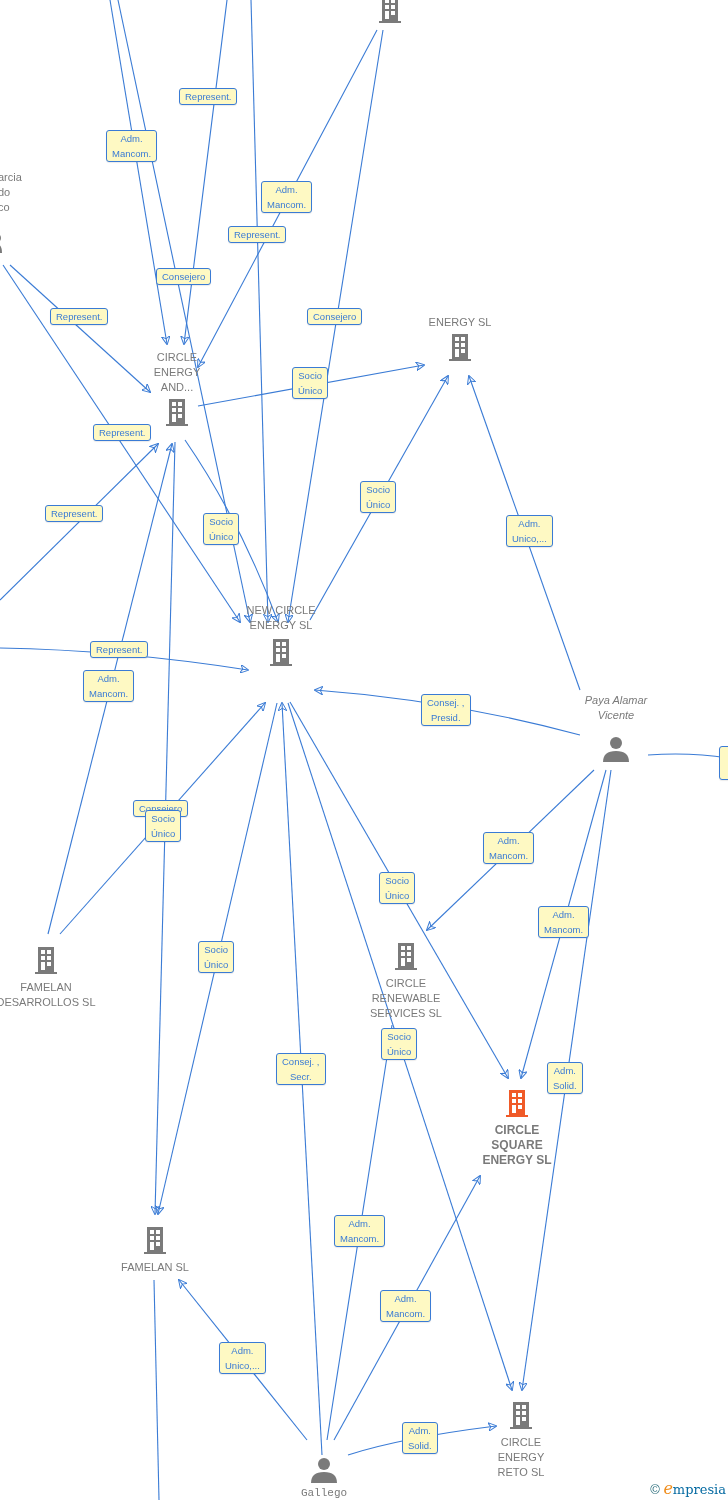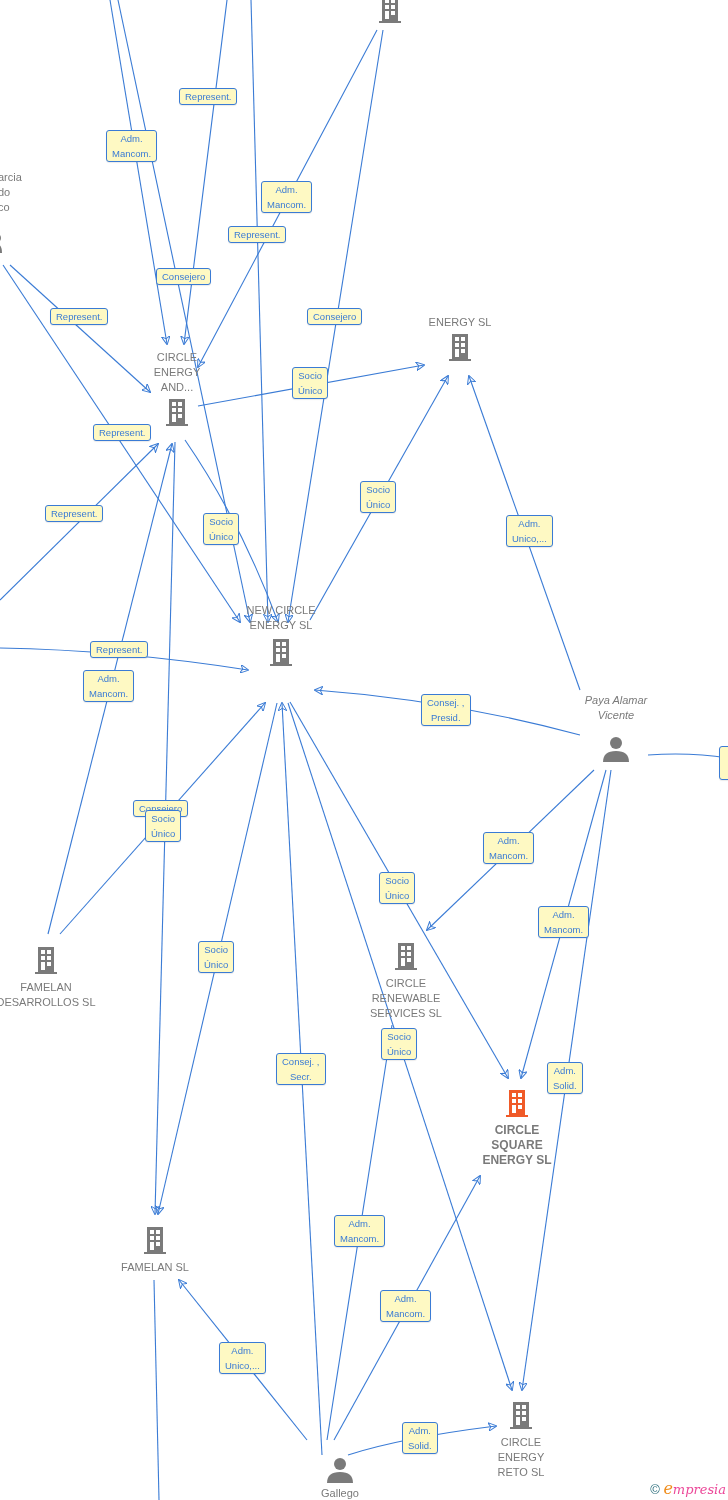--- a/index.html
+++ b/index.html
@@ -9,21 +9,21 @@
     #graph line, #graph path { stroke: #3a7bd5; stroke-width: 1.1; fill: none; }
     .node { position: absolute; text-align: center; color: #7a7a7a; font-size: 11px; line-height: 15px; }
     .node .name { display: block; white-space: pre-line; }
     .node .name.main { color: #7a7a7a; font-weight: bold; font-size: 12px; line-height: 15px; }
     .icon { display: block; margin: 0 auto; }
     .edge-label { position: absolute; background: #fef9c3; border: 1px solid #3a7bd5; border-radius: 3px;
                   color: #3a7bd5; font-size: 9.5px; line-height: 15px; text-align: center; padding: 0 5px;
                   white-space: pre-line; box-shadow: 0 1px 1px rgba(0,0,0,0.08); }
     .watermark { position: absolute; right: 2px; bottom: 2px; font-size: 13px; color: #2b6e7c; }
     .watermark .e { color: #f08c1a; font-style: italic; font-family: "DejaVu Serif", serif; font-size: 16px; }
-    .watermark .rest { font-style: italic; font-family: "DejaVu Serif", serif; color: #ec4899; }
+    .watermark .rest { font-family: "DejaVu Serif", serif; color: #0369a1; }
   </style>
 </head>
 <body>
 
 <svg id="graph" viewBox="0 0 728 1500" xmlns="http://www.w3.org/2000/svg">
   <defs>
     <marker id="arr" viewBox="0 0 10 10" refX="9" refY="5" markerWidth="8" markerHeight="8" orient="auto-start-reverse">
       <path d="M0,0 L10,5 L0,10 L3,5 Z" fill="#3a7bd5" stroke="none"></path>
     </marker>
   </defs>
@@ -206,21 +206,21 @@
       <rect x="17" y="5" width="4" height="4" fill="#fff"></rect>
       <rect x="11" y="11" width="4" height="4" fill="#fff"></rect>
       <rect x="17" y="11" width="4" height="4" fill="#fff"></rect>
       <rect x="11" y="17" width="4" height="8" fill="#fff"></rect>
       <rect x="17" y="17" width="4" height="4" fill="#fff"></rect>
       <rect x="5" y="27" width="22" height="2" fill="#7a7a7a"></rect>
     </svg>
   <span class="name">FAMELAN  SL</span>
 </div>
 
-<div class="node" style="left:310px; top:1454px; width:60px;">
+<div class="node" style="left:294px; top:1454px; width:60px;font-family:Liberation Mono, monospace;">
   <svg class="icon" width="30" height="32" viewBox="0 0 30 30">
       <circle cx="15" cy="9" r="6" fill="#7a7a7a"></circle>
       <path d="M2,28 Q2,17 15,17 Q28,17 28,28 Z" fill="#7a7a7a"></path>
     </svg>
   <span class="name">Gallego</span>
 </div>
 
 <div class="node" style="left:474px; top:1397px; width:94px;">
   <svg class="icon" width="32" height="38" viewBox="0 0 32 32">
       <rect x="8" y="2" width="16" height="26" fill="#7a7a7a"></rect>

